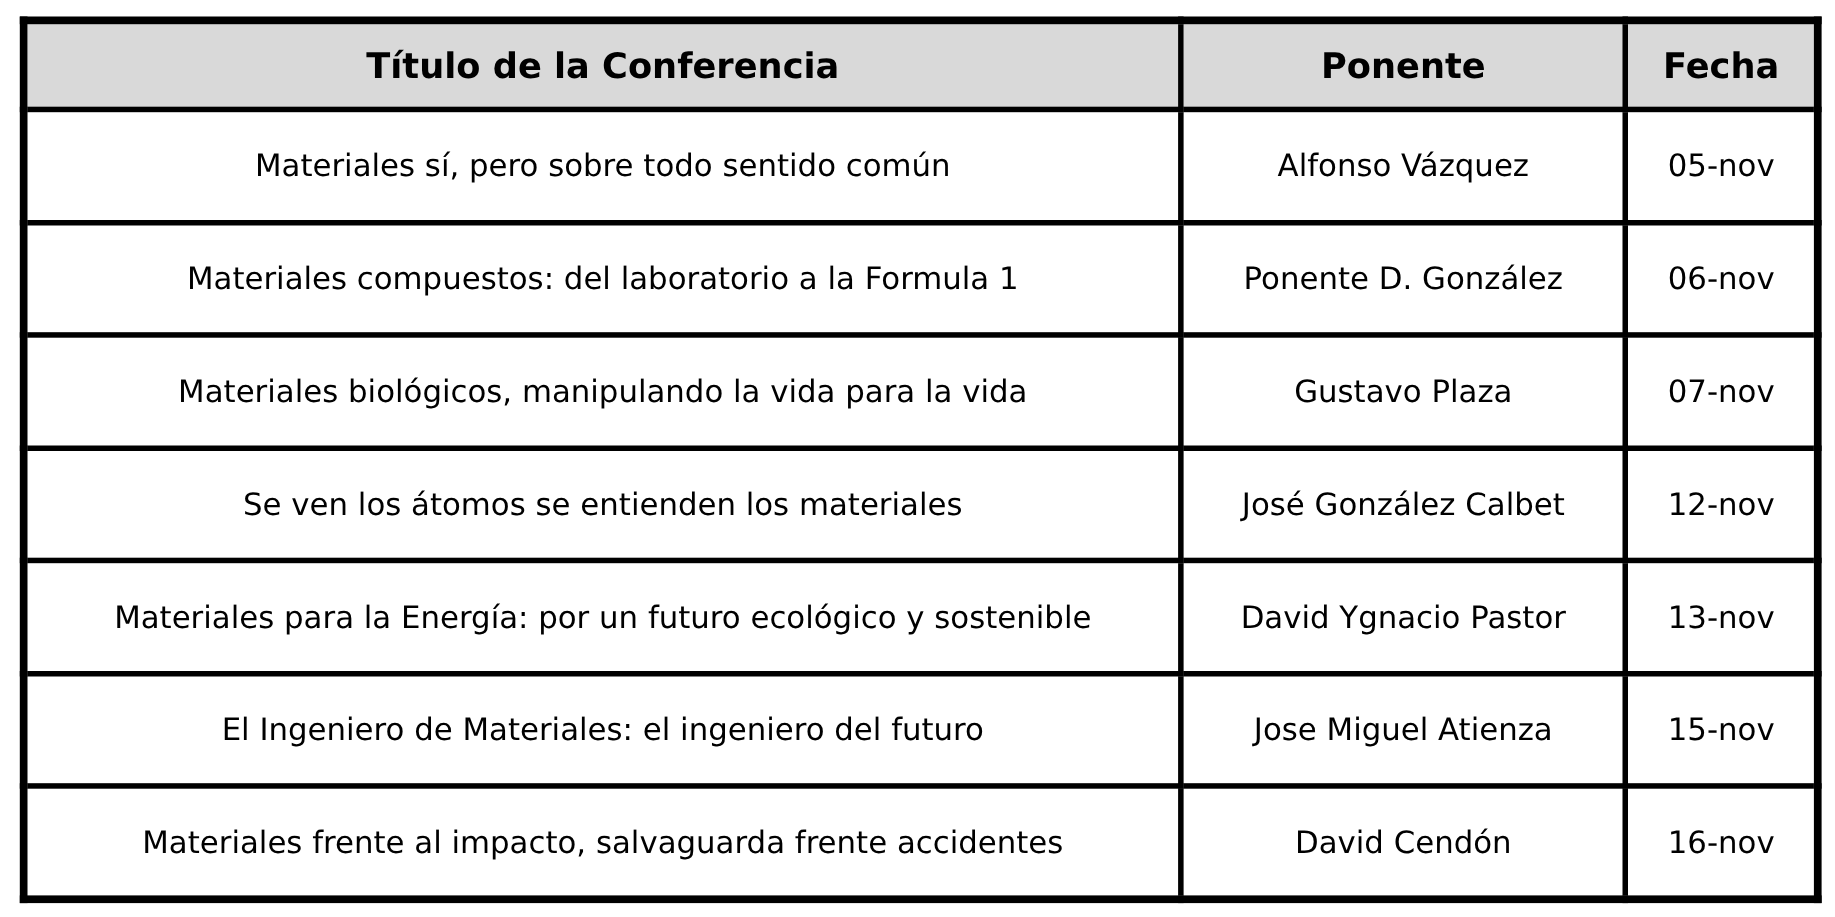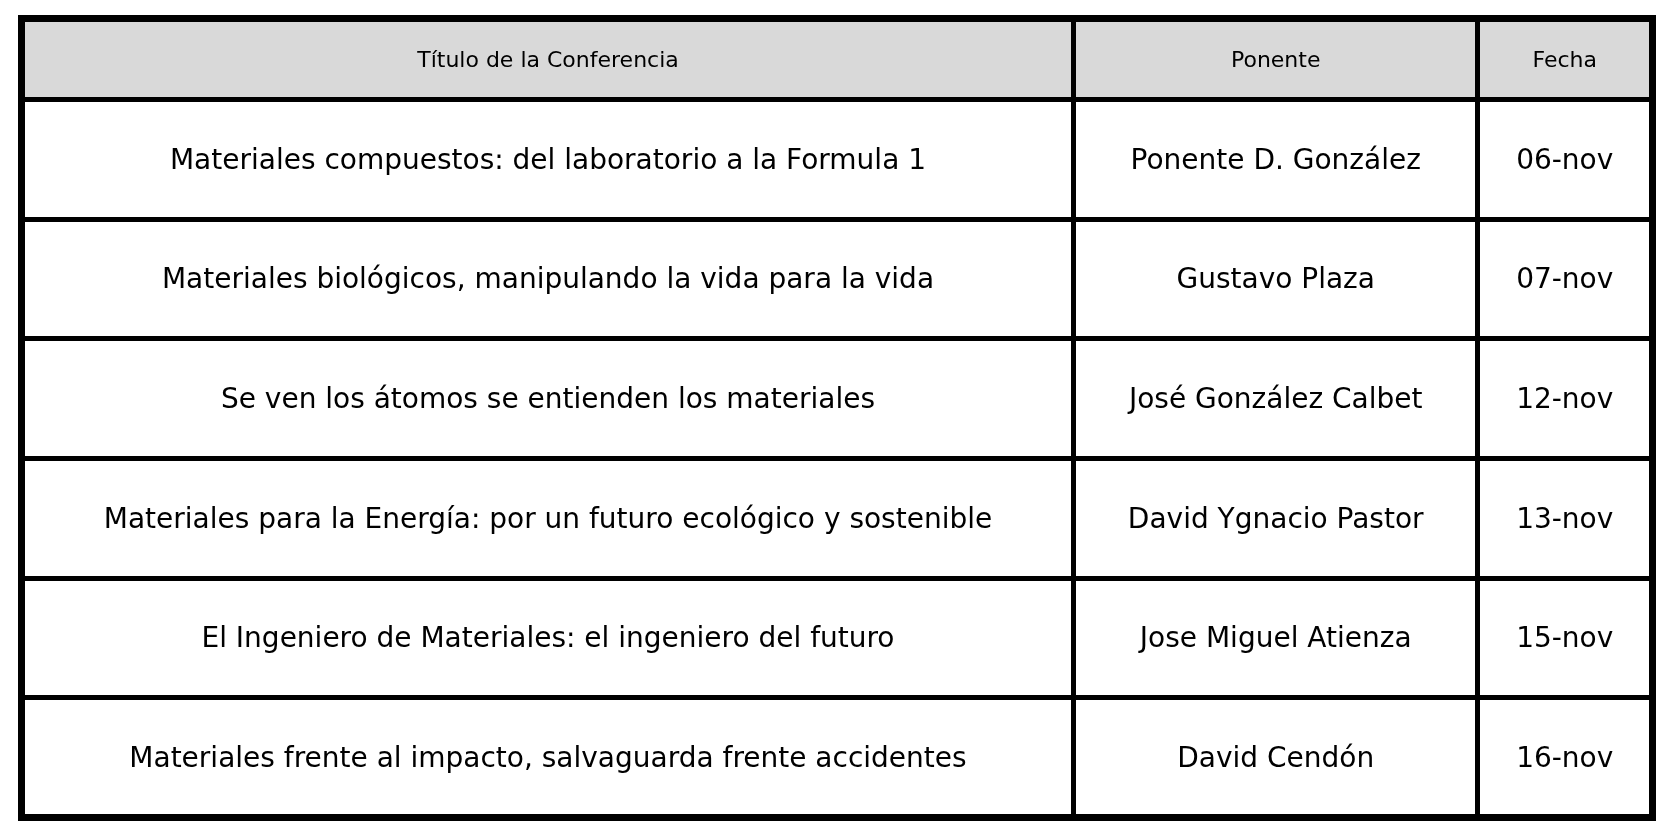--- a/index.html
+++ b/index.html
@@ -40,22 +40,22 @@
   th, td {
     border: 5px solid var(--border-color);
     text-align: center;
     vertical-align: middle;
     padding: 0 10px;
     overflow: hidden;
     white-space: nowrap;
   }
   thead th {
     background: var(--header-bg);
-    font-weight: normal;
-    font-size: 22px;
+    font-weight: bold;
+    font-size: 32px;
     height: 81px;
   }
   tbody td {
     background: var(--row-bg);
     font-size: 28px;
     font-weight: normal;
     height: 80px;
   }
 </style>
 </head>
@@ -69,20 +69,25 @@
       <col class="col-date">
     </colgroup>
     <thead>
       <tr>
         <th>Título de la Conferencia</th>
         <th>Ponente</th>
         <th>Fecha</th>
       </tr>
     </thead>
     <tbody>
+  <tr>
+    <td>Materiales sí, pero sobre todo sentido común</td>
+    <td>Alfonso Vázquez</td>
+    <td>05-nov</td>
+  </tr>
 
   <tr>
     <td>Materiales compuestos: del laboratorio a la Formula 1</td>
     <td>Ponente D. González</td>
     <td>06-nov</td>
   </tr>
 
   <tr>
     <td>Materiales biológicos, manipulando la vida para la vida</td>
     <td>Gustavo Plaza</td>

